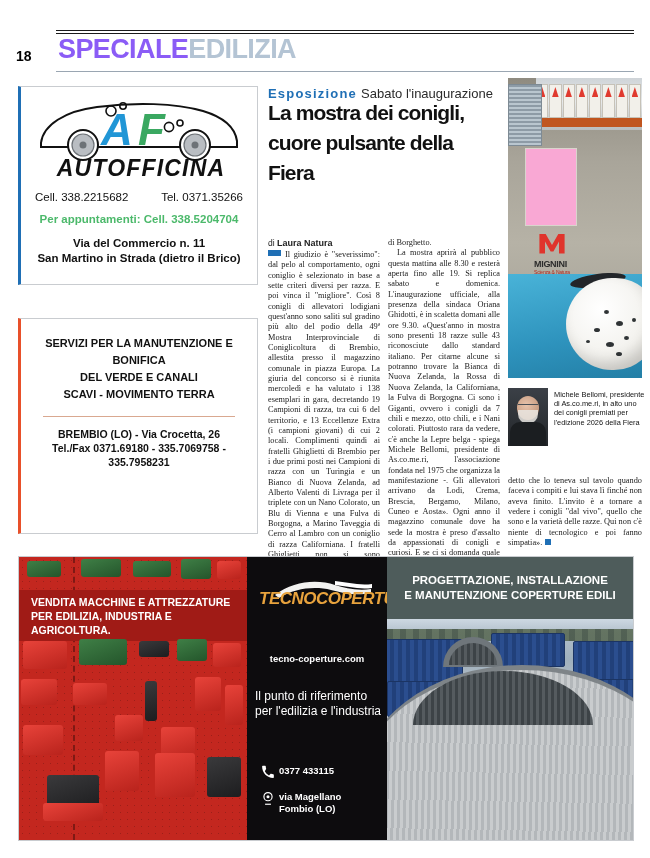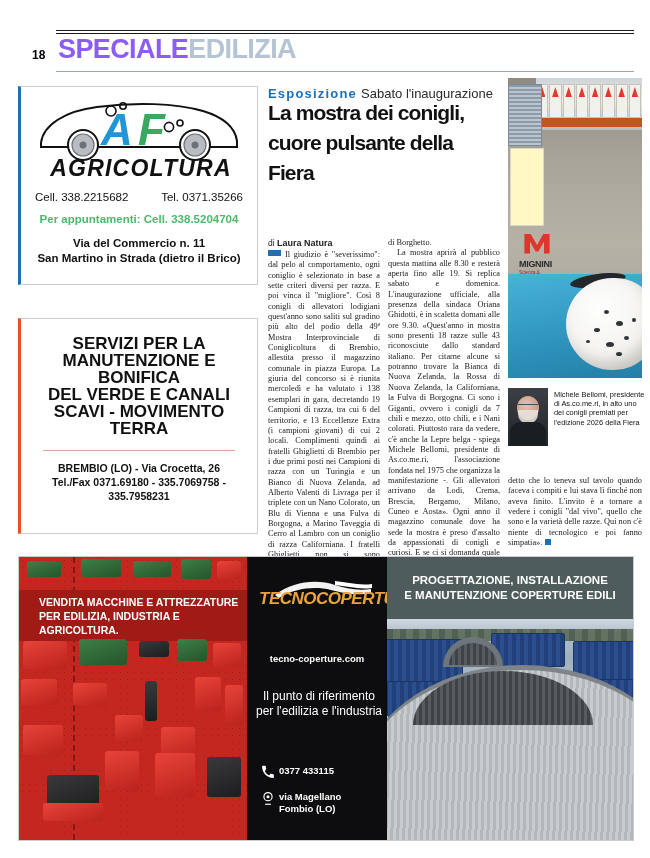--- a/index.html
+++ b/index.html
@@ -7,23 +7,23 @@
     width: 650px; height: 858px;
     background: #ffffff;
     font-family: "Liberation Serif", serif;
     overflow: hidden;
     position: relative;
   }
 
   
   .masthead { position: absolute; left: 0; top: 22px; width: 650px; height: 46px; }
   .page-num {
-    position: absolute; left: 32px; top: 26px;
-    font-family: "Liberation Sans", sans-serif;
-    font-weight: bold; font-size: 12px; color: #000;
+    position: absolute; left: 16px; top: 26px;
+    font-family: "Liberation Sans", sans-serif;
+    font-weight: bold; font-size: 14px; color: #000;
   }
   .masthead-rules { position: absolute; left: 56px; top: 8px; width: 578px; }
   .rule-thin { height: 1px; background: #1b1b1b; }
   .rule-gap { height: 2px; }
   .masthead-title {
     position: absolute; left: 58px; top: 12px;
     font-family: "Liberation Sans", sans-serif;
     font-weight: bold; font-size: 27px;
     letter-spacing: -0.6px; line-height: 30px;
     white-space: nowrap;
@@ -79,21 +79,21 @@
     padding: 1px 14px 2px 10px;
   }
   .mmr-sub {
     position: absolute; left: 22px; top: 50px;
     font-family: "Liberation Sans", sans-serif;
     font-size: 11px; color: #111;
   }
   .mmr-body { padding: 16px 10px 0 10px; text-align: center; }
   .mmr-services {
     font-family: "Liberation Sans", sans-serif;
-    font-weight: bold; font-size: 17px; color: #111; line-height: 17px;
+    font-weight: bold; font-size: 11px; color: #111; line-height: 17px;
   }
   .mmr-divider { height: 1px; background: #d9a890; margin: 13px 12px 10px 12px; }
   .mmr-contact {
     font-family: "Liberation Sans", sans-serif;
     font-weight: bold; font-size: 10.5px; color: #111; line-height: 14px;
   }
 
   
   .kicker { position: absolute; left: 268px; top: 84px; white-space: nowrap; }
   .kicker-strong {
@@ -142,22 +142,22 @@
     background: linear-gradient(180deg,#8f8b80 0%, #a9a59a 28%, #b6b2a6 55%, #9d9a90 100%); }
   .pm-tables { position: absolute; left: 28px; top: 0px; width: 106px; height: 52px;
     background: linear-gradient(180deg,#cfd4d8 0%, #e7e9ea 45%, #b9bcbd 100%); }
   .pm-cages { position: absolute; left: 28px; top: 6px; width: 106px; height: 34px; display: flex; }
   .pm-cage { flex: 1; margin-right: 1px; background: #f2f0ea; border: 1px solid #c6c2b8; position: relative; }
   .pm-cage::before { content:""; position:absolute; left:18%; top:2px; width:64%; height:10px;
     background:#e03a2f; clip-path: polygon(50% 0%, 100% 100%, 0% 100%); }
   .pm-shelf { position: absolute; left: 28px; top: 40px; width: 106px; height: 9px; background: #c0551f; }
   .pm-crate { position: absolute; left: 0px; top: 6px; width: 34px; height: 62px;
     background: repeating-linear-gradient(0deg,#b9c6cf 0 2px,#8d9ba6 2px 4px); border: 1px solid #7d8a94; }
-  .pm-sack { position: absolute; left: 2px; top: 70px; width: 34px; height: 78px;
-    background: #fef9c3; border: 1px solid #d8d5cc; }
+  .pm-sack { position: absolute; left: 17px; top: 70px; width: 52px; height: 78px;
+    background: #f9a8d4; border: 1px solid #d8d5cc; }
   .pm-sack-m { position: absolute; left: 12px; top: 82px; width: 28px; height: 24px; }
   .pm-sack-t1 { position: absolute; left: 8px; top: 110px; font-family:"Liberation Sans",sans-serif;
     font-size: 9px; font-weight: bold; color:#2b2b2b; letter-spacing:-0.3px; }
   .pm-sack-t2 { position: absolute; left: 8px; top: 120px; font-family:"Liberation Sans",sans-serif;
     font-size: 5px; color:#b0281f; letter-spacing:-0.2px; }
   .pm-mat { position: absolute; left: 0px; top: 196px; width: 134px; height: 104px;
     background: linear-gradient(170deg,#49b3d8 0%, #2e93bd 60%, #237fa6 100%); }
   .pm-rabbit { position: absolute; left: 58px; top: 200px; width: 92px; height: 92px;
     border-radius: 50% 46% 48% 50%;
     background: radial-gradient(circle at 38% 34%, #ffffff 0%, #f3f2ee 55%, #d9d7d0 100%);
@@ -198,21 +198,21 @@
     background-size: 7px 7px;
   }
   .bl-line { position: absolute; left: 54px; top: 0; bottom: 0; width: 0;
     border-left: 2px dashed rgba(0,0,0,.35); }
   .tool { position: absolute; border-radius: 3px; }
   .tool.red { background: linear-gradient(160deg,#e8433a 0%, #b9231c 100%); }
   .tool.grn { background: linear-gradient(160deg,#3f7f46 0%, #24552b 100%); }
   .tool.blk { background: linear-gradient(160deg,#3a3a3c 0%, #1d1d1f 100%); }
   .bl-banner {
     position: absolute; left: 0; top: 33px; width: 228px; height: 51px;
-    background: #a01b16; display: flex; align-items: center; padding-left: 20px;
+    background: #a01b16; display: flex; align-items: center; padding-left: 12px;
   }
   .bl-banner-txt {
     font-family: "Liberation Sans", sans-serif;
     font-weight: bold; font-size: 10.5px; line-height: 14px; color: #fff;
   }
   .band-mid { width: 140px; position: relative; background: #0d0c0e; overflow: hidden; }
   .tc-logo { position: absolute; left: 8px; top: 22px; width: 126px; height: 34px; }
   .tc-swoosh { position: absolute; left: 18px; top: 0px; width: 100px; height: 20px; }
   .tc-word {
     position: absolute; left: 4px; top: 10px; width: 132px; text-align: center;
@@ -221,21 +221,21 @@
     letter-spacing: -0.5px; color: #E8A33D;
   }
   .tc-site {
     position: absolute; left: 0; top: 96px; width: 140px; text-align: center;
     font-family: "Liberation Sans", sans-serif;
     font-weight: bold; font-size: 9.5px; color: #fff;
   }
   .tc-tag {
     position: absolute; left: 8px; top: 132px; width: 128px;
     font-family: "Liberation Sans", sans-serif;
-    font-size: 12px; line-height: 15px; color: #fff; text-align: center;
+    font-size: 12px; line-height: 15px; color: #fff;
   }
   .tc-contacts { position: absolute; left: 14px; top: 208px; width: 124px; }
   .tc-row { display: flex; align-items: flex-start; margin-bottom: 8px; }
   .tc-ico { width: 18px; color: #fff; flex-shrink: 0; }
   .tc-txt {
     font-family: "Liberation Sans", sans-serif;
     font-weight: bold; font-size: 9.5px; line-height: 12px; color: #fff;
   }
   .band-right { flex: 1; position: relative; overflow: hidden; background: #8f9aa2; }
   .br-banner {
@@ -293,21 +293,21 @@
       <circle cx="160" cy="50" r="3.5" fill="#6d7277"></circle>
       <text x="66" y="50" font-family="Liberation Sans, sans-serif" font-size="44" font-weight="bold" font-style="italic" fill="#2196d6">A</text>
       <text x="103" y="50" font-family="Liberation Sans, sans-serif" font-size="44" font-weight="bold" font-style="italic" fill="#3aa861">F</text>
       <g fill="none" stroke="#111" stroke-width="1.6">
         <circle cx="76" cy="16" r="5"></circle>
           <circle cx="88" cy="11" r="3.2"></circle>
         <circle cx="134" cy="32" r="4.6"></circle>
           <circle cx="145" cy="28" r="3"></circle>
       </g>
     </svg>
-    <div class="af-word">AGRICOLTURA</div>
+    <div class="af-word">AUTOFFICINA</div>
   </div>
   <div class="af-phones">
     <span>Cell. 338.2215682</span>
     <span>Tel. 0371.35266</span>
   </div>
   <div class="af-appoint">Per appuntamenti: Cell. 338.5204704</div>
   <div class="af-addr">
     <div>Via del Commercio n. 11</div>
     <div>San Martino in Strada (dietro il Brico)</div>
   </div>

